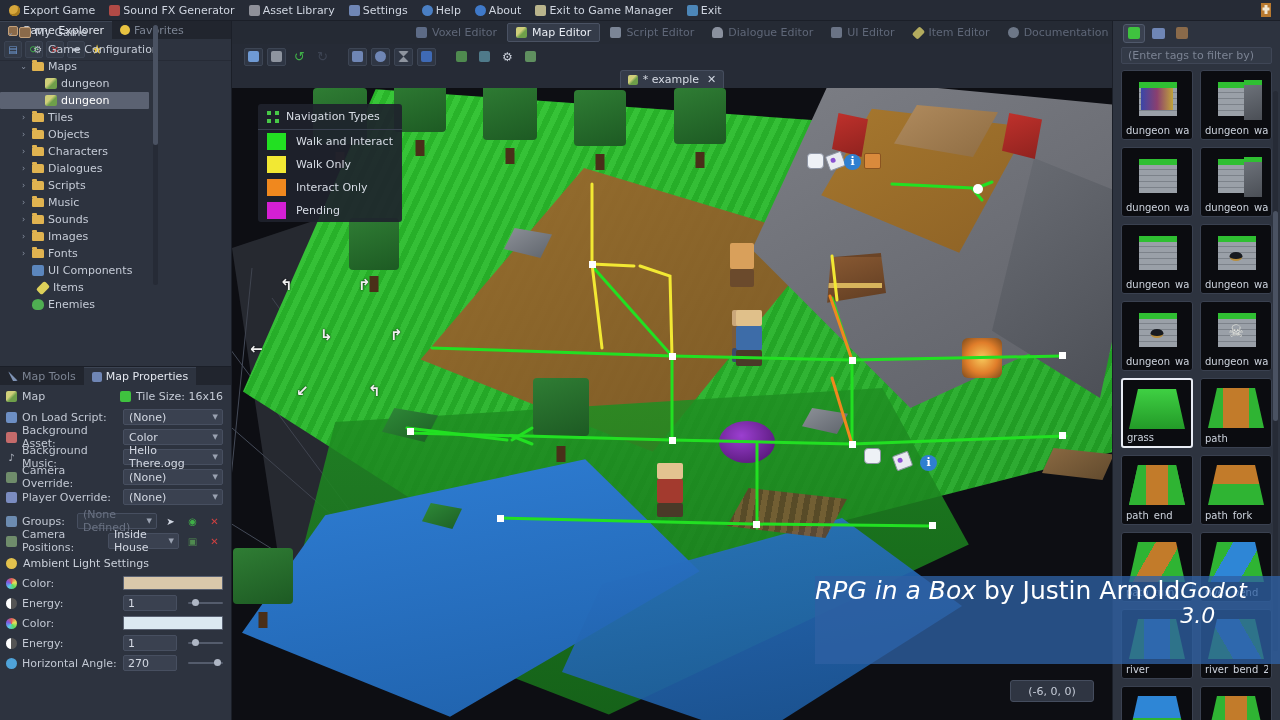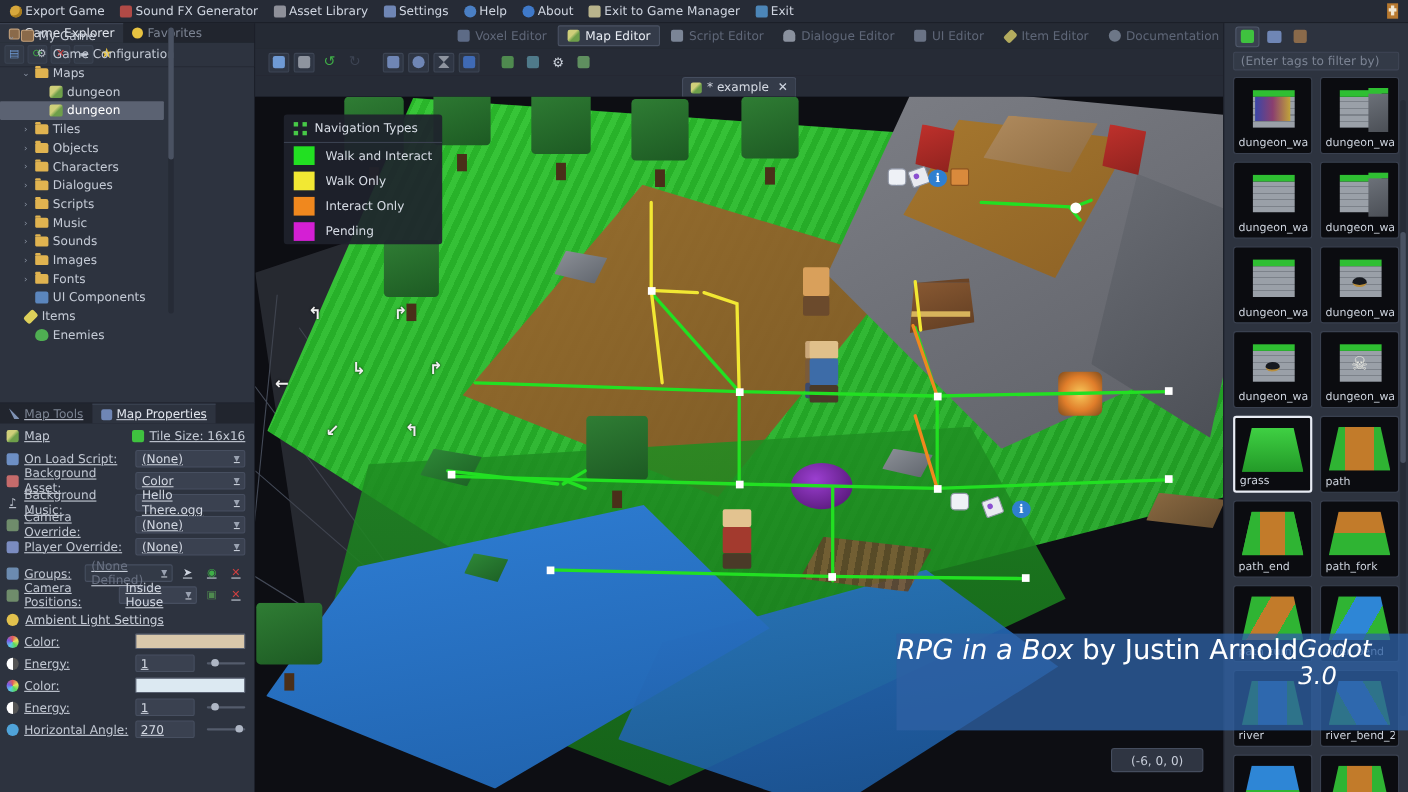--- a/index.html
+++ b/index.html
@@ -80,21 +80,21 @@
   .scrollbar-v {
     position:absolute; right:1px; top:4px; width:5px; height:260px;
     background:#262b36; border-radius:3px;
   }
   .scrollbar-v i { position:absolute; left:0; top:0; width:5px; height:120px; background:#4a5262; border-radius:3px; display:block; }
 
   
   .props {
     position:absolute; left:0; top:366px; width:232px; height:354px;
     background:#2d333f; border-right:1px solid #1b1f28; border-top:1px solid #1b1f28;
-    display:flex; flex-direction:column;text-decoration:underline;
+    display:flex; flex-direction:column;
   }
   .prop-head {
     display:flex; align-items:center; justify-content:space-between;
     padding:5px 8px 4px 6px; font-size:11px; color:#c5cbd6;
   }
   .prop-head .left, .prop-head .right { display:flex; align-items:center; gap:5px; }
   .sq-green { width:11px; height:11px; background:#3fc23f; border-radius:2px; }
   .sq-map { width:11px; height:11px; background:linear-gradient(135deg,#cfcf7a 40%,#6e9f4a 60%); border-radius:2px;}
   .prow {
     display:flex; align-items:center; height:20px; padding:0 8px 0 6px; gap:5px;
@@ -499,21 +499,21 @@
         <div class="trow" style="padding-left: 19px;">
           <span class="tw">›</span>
           <span class="folder"></span>
           <span>Fonts</span>
         </div>
         <div class="trow" style="padding-left: 19px;">
           <span class="tw"></span>
           <span class="glyph g-ui"></span>
           <span>UI Components</span>
         </div>
-        <div class="trow" style="padding-left: 9px;">
+        <div class="trow" style="padding-left: 24px;">
           <span class="tw"></span>
           <span class="glyph g-item"></span>
           <span>Items</span>
         </div>
         <div class="trow" style="padding-left: 19px;">
           <span class="tw"></span>
           <span class="glyph g-enemy"></span>
           <span>Enemies</span>
         </div>
       </div>

